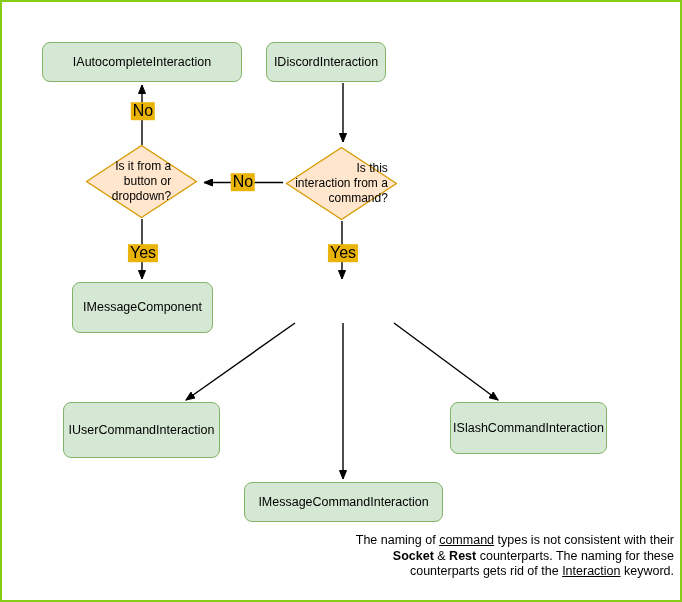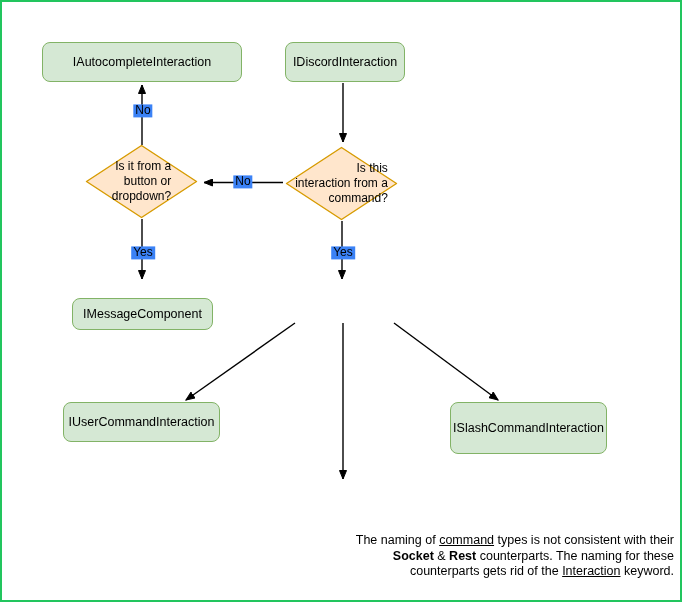--- a/index.html
+++ b/index.html
@@ -1,21 +1,21 @@
 <!DOCTYPE html>
 <html><head>
 <meta charset="utf-8">
 <style>
   html, body { margin: 0; padding: 0; background: #fff; }
   .canvas {
     position: relative;
     width: 682px;
     height: 602px;
     box-sizing: border-box;
-    border: 2px solid #22c55e;
+    border: 2px solid #84cc16;
     background: #fff;
     font-family: "Liberation Sans", sans-serif;
     color: #000;
     overflow: hidden;
   }
   .edge-layer {
     position: absolute;
     left: 0; top: 0;
     pointer-events: none;
   }
@@ -48,22 +48,22 @@
     align-items: center;
     justify-content: center;
     text-align: right;
     font-size: 12px;
     line-height: 1.25;
     white-space: pre-line;
   }
   .edge-label {
     position: absolute;
     transform: translate(-50%, -50%);
-    background: #3b82f6;
-    font-size: 12px;
+    background: #eab308;
+    font-size: 16px;
     padding: 0 2px;
     line-height: 1.1;
   }
   .note {
     position: absolute;
     left: 4px;
     top: 531px;
     width: 668px;
     text-align: right;
     font-size: 12.5px;
@@ -90,37 +90,40 @@
     <line x1="340" y1="219" x2="340" y2="277" marker-end="url(#arrowhead)"></line>
     <line x1="293" y1="321" x2="184" y2="398" marker-end="url(#arrowhead)"></line>
     <line x1="341" y1="321" x2="341" y2="477" marker-end="url(#arrowhead)"></line>
     <line x1="392" y1="321" x2="496" y2="398" marker-end="url(#arrowhead)"></line>
   </svg>
 
   <div class="node" style="left:40px; top:40px; width:200px; height:40px">
     <span>IAutocompleteInteraction</span>
   </div>
 
-  <div class="node" style="left:283px; top:40px; width:120px; height:40px">
+  <div class="node" style="left:264px; top:40px; width:120px; height:40px">
     <span>IDiscordInteraction</span>
   </div>
 
-  <div class="node" style="left:70px; top:296px; width:141px; height:32px">
+  <div class="node" style="left:70px; top:280px; width:141px; height:51px">
     <span>IMessageComponent</span>
   </div>
 
 
-  <div class="node" style="left:61px; top:400px; width:157px; height:40px">
+  <div class="node" style="left:61px; top:400px; width:157px; height:56px">
     <span>IUserCommandInteraction</span>
   </div>
 
   <div class="node" style="left:448px; top:400px; width:157px; height:52px">
     <span>ISlashCommandInteraction</span>
   </div>
 
+  <div class="node" style="left:242px; top:480px; width:199px; height:40px">
+    <span>IMessageCommandInteraction</span>
+  </div>
 
   <div class="decision" style="left:83px; top:142px; width:113px; height:75px">
     <svg width="113" height="75" viewBox="0 0 113 75">
       <polygon points="56.5,1.5 111.5,37.5 56.5,73.5 1.5,37.5"></polygon>
     </svg>
     <div class="decision-label">Is it from a
 button or
 dropdown?</div>
   </div>
 

